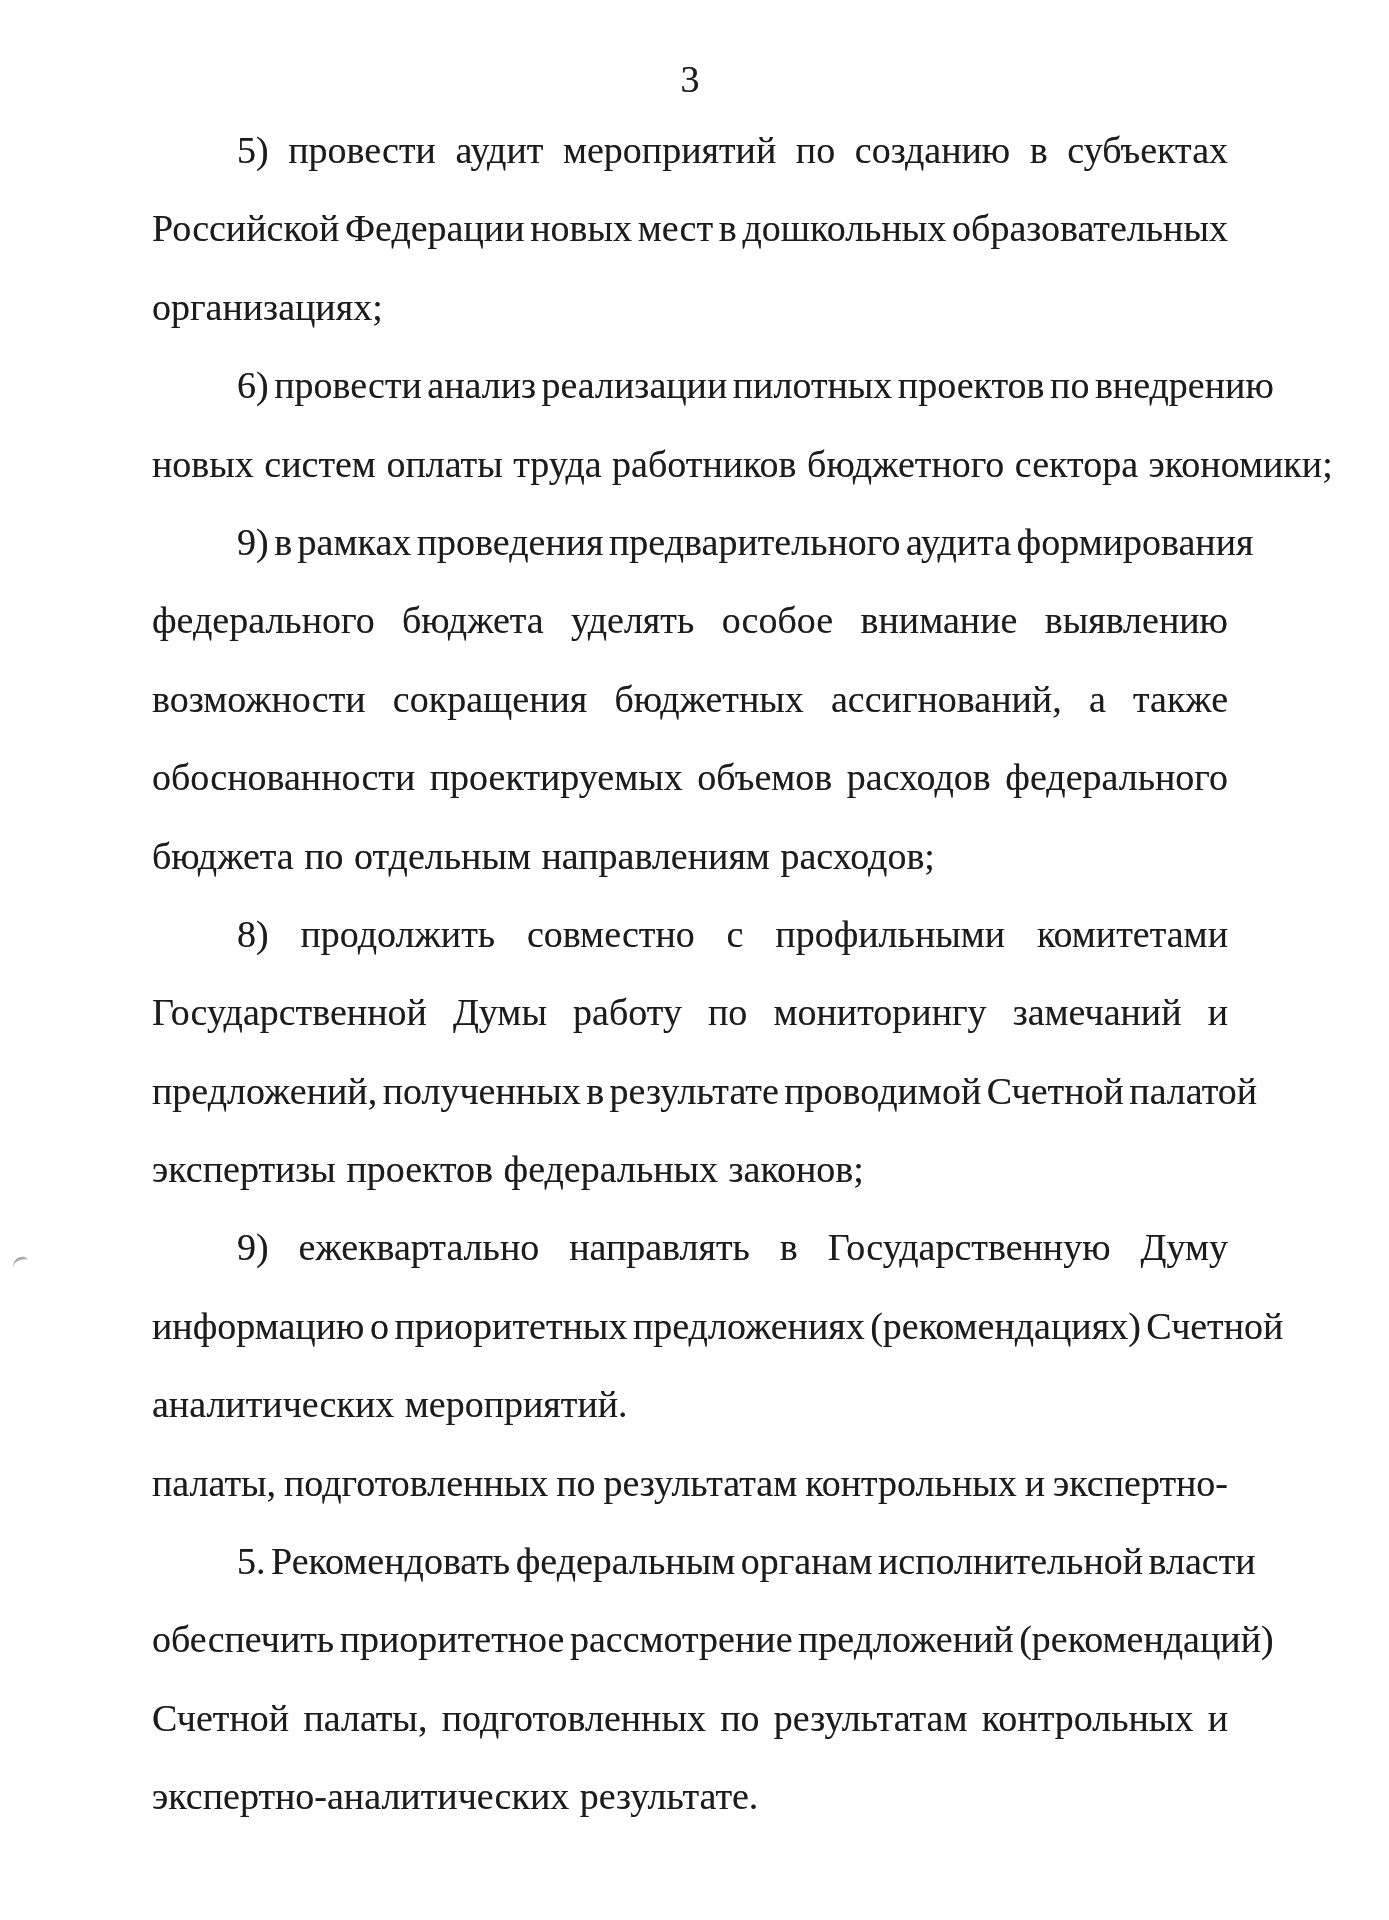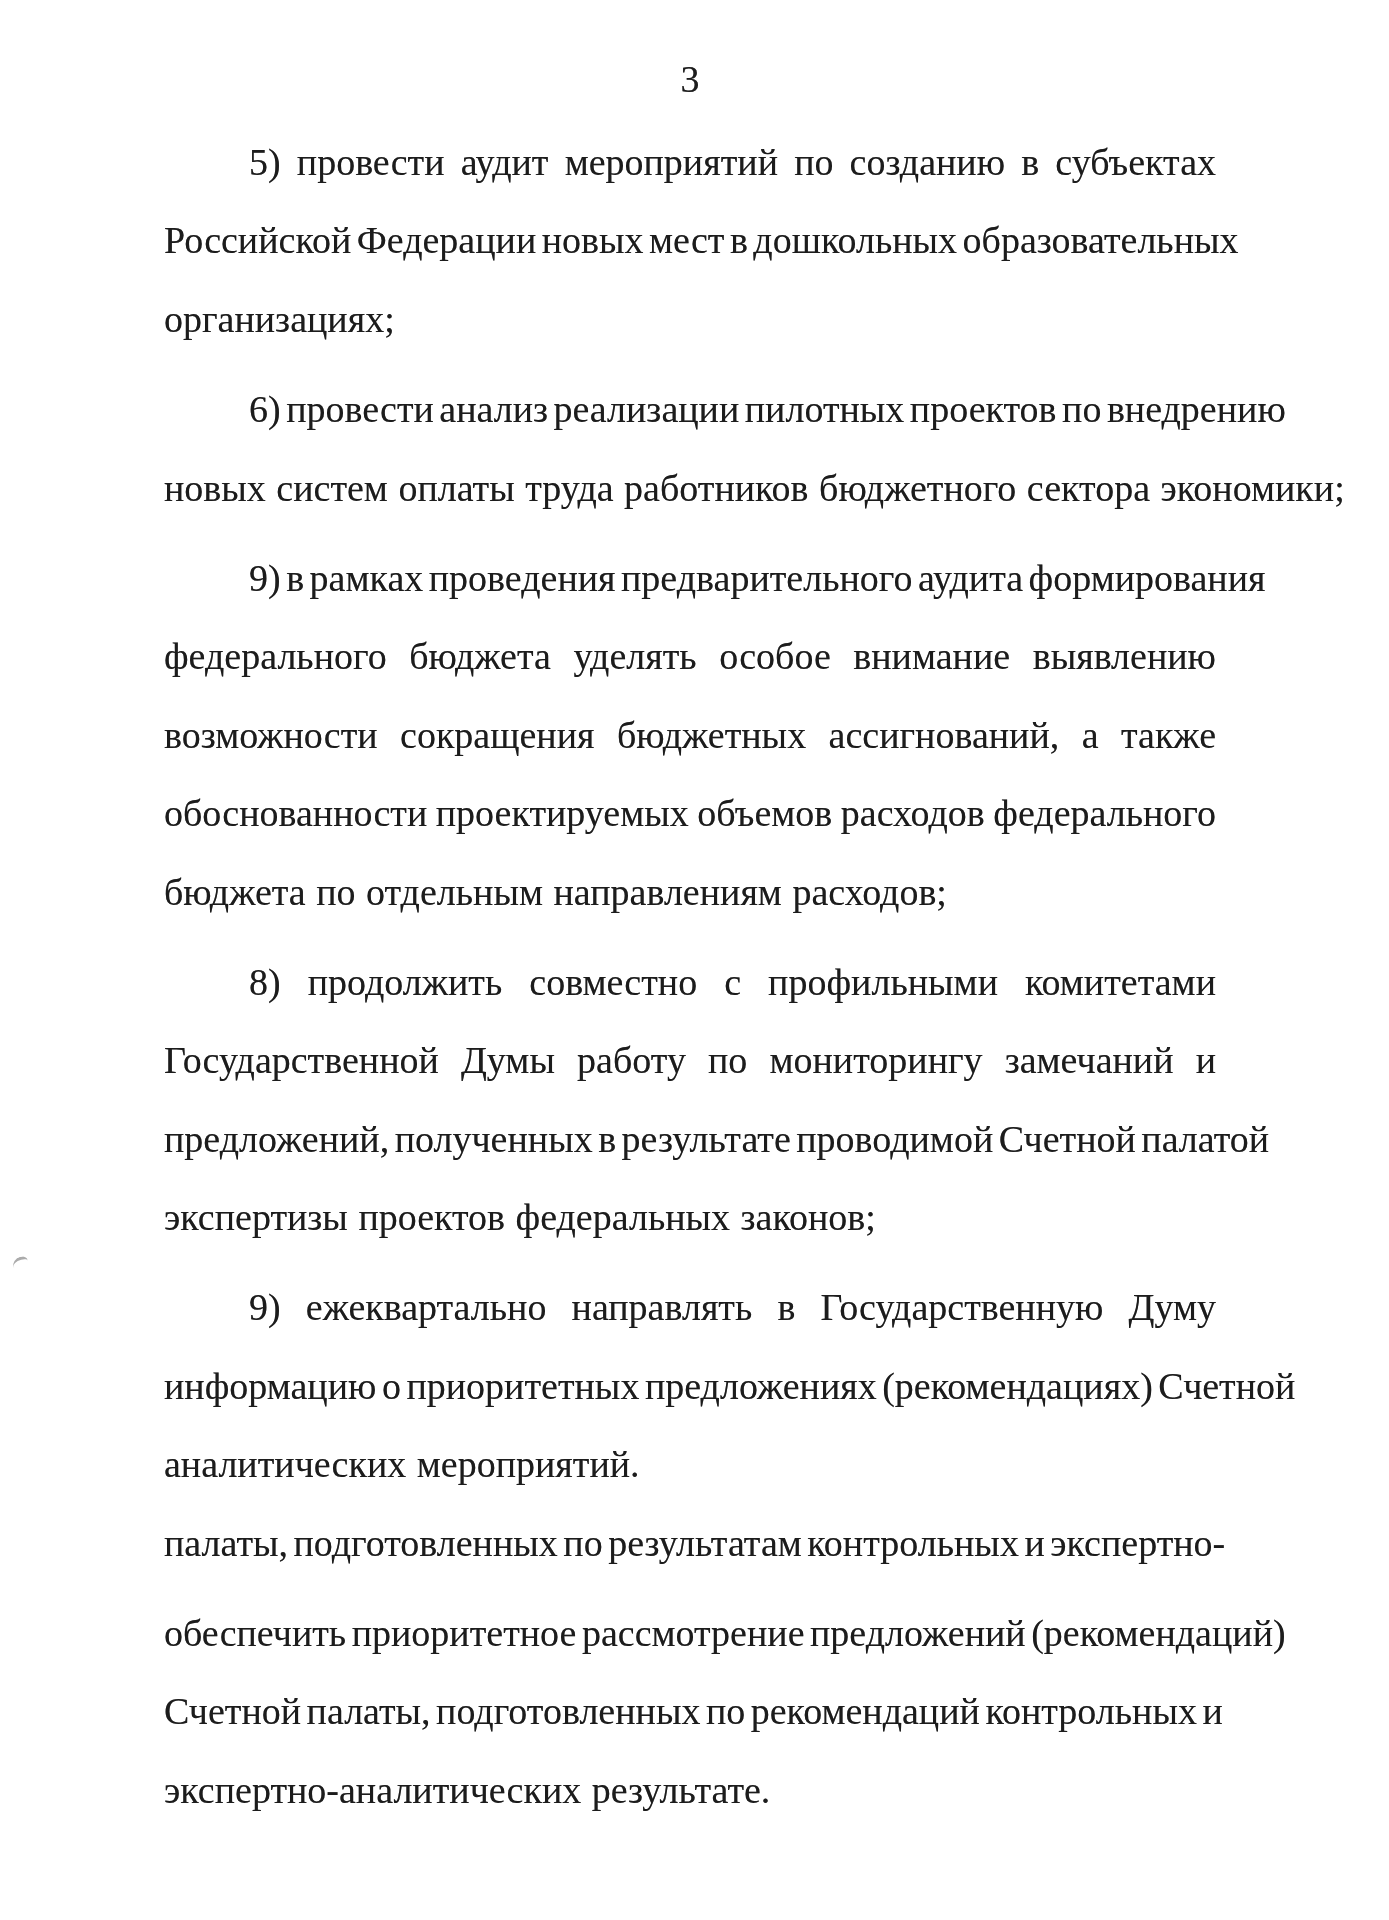--- a/index.html
+++ b/index.html
@@ -15,21 +15,21 @@
   .page-number {
     position: absolute; left: 152px; top: 46px; width: 1076px;
     font-size: 38px; line-height: 66px; text-align: center;
     text-shadow: 0 0 0.6px rgba(0,0,0,0.45);
   }
   .body-text {
     position: absolute; left: 152px; top: 111px; width: 1076px;
     font-size: 38px;
     text-shadow: 0 0 0.6px rgba(0,0,0,0.45);
   }
-  .paragraph { margin: 12px; }
+  .paragraph { margin: 0; }
   .line {
     display: block;
     height: 78.4px; line-height: 78.4px;
     white-space: nowrap;
     text-align: justify;
     text-align-last: justify;
     text-justify: inter-word;
     word-spacing: -4px;
   }
   .line.first { text-indent: 85px; }
@@ -79,22 +79,23 @@
     </section>
 
     <section class="paragraph">
       <div class="line first">9) ежеквартально направлять в Государственную Думу</div>
       <div class="line">информацию о приоритетных предложениях (рекомендациях) Счетной</div>
       <div class="line last">аналитических мероприятий.</div>
       <div class="line">палаты, подготовленных по результатам контрольных и экспертно-</div>
     </section>
 
     <section class="paragraph">
+      <div class="line first">5. Рекомендовать федеральным органам исполнительной власти</div>
       <div class="line">обеспечить приоритетное рассмотрение предложений (рекомендаций)</div>
-      <div class="line">Счетной палаты, подготовленных по рекомендаций контрольных и</div>
+      <div class="line">Счетной палаты, подготовленных по результатам контрольных и</div>
       <div class="line last">экспертно-аналитических результате.</div>
     </section>
 
   </main>
 
   <div class="scan-artifact"></div>
 
 </div>
 
 </body></html>

